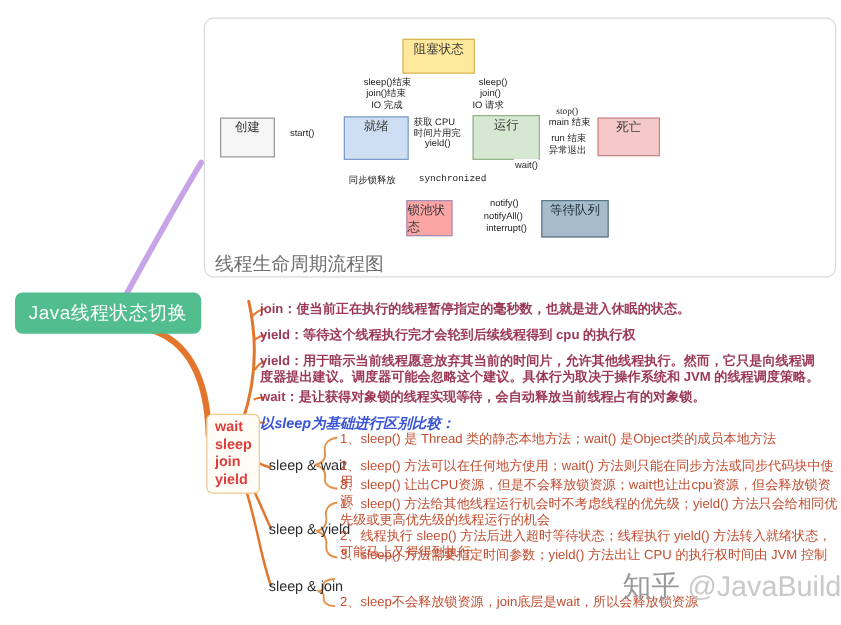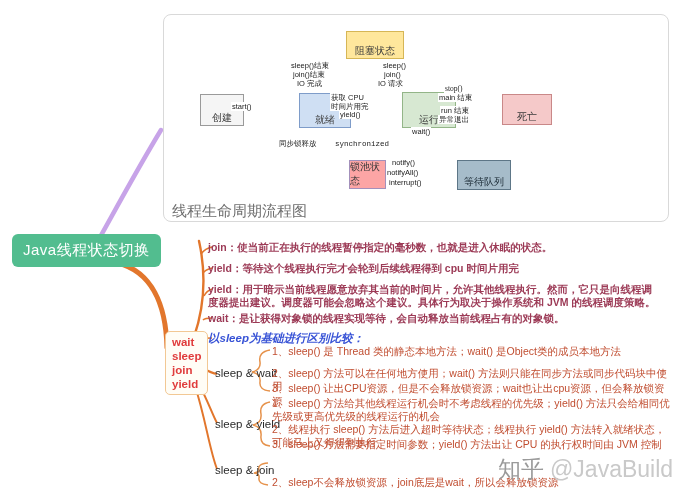--- a/index.html
+++ b/index.html
@@ -3,22 +3,22 @@
 <meta charset="utf-8">
 <style>
   html,body{margin:0;padding:0;background:#fff;}
   .canvas{position:relative;width:673px;height:500px;background:#fff;overflow:hidden;
           font-family:"Liberation Sans","DejaVu Sans",sans-serif;}
   .abs{position:absolute;}
   svg.layer{position:absolute;left:0;top:0;width:673px;height:500px;pointer-events:none;}
 
   
   .fc-frame{left:163px;top:14px;width:504px;height:206px;border:1px solid #d9d9d9;border-radius:8px;background:#fff;}
-  .fc-node{box-sizing:border-box;display:flex;align-items:flex-end;justify-content:center;
-           font-size:10px;color:#3a3a3a;border:1px solid;margin-left:24px;}
+  .fc-node{box-sizing:border-box;display:flex;align-items:flex-start;justify-content:center;
+           font-size:10px;color:#3a3a3a;border:1px solid;}
   .fc-caption{font-size:15px;color:#6e6e6e;}
   .elabel{font-size:7.5px;color:#222;background:#fff;line-height:9px;white-space:nowrap;padding:0 1px;}
 
   
   .root-node{left:12px;top:234px;background:#52bd8f;color:#fff;border-radius:6px;
              padding:7px 11px;font-size:15px;letter-spacing:0.5px;}
   .side-node{left:165px;top:331px;background:#fffdf6;border:1px solid #f2c torch894;border:1px solid #f2c894;
              border-radius:5px;padding:3px 6px;color:#e03c3c;font-weight:bold;
              font-size:11.5px;line-height:14px;}
   .note{left:208px;width:452px;color:#9c3a56;font-size:10.5px;line-height:12.5px;font-weight:600;}
@@ -118,21 +118,21 @@
   <div class="abs root-node">Java线程状态切换</div>
 
   <div class="abs side-node">
     <div>wait</div>
     <div>sleep</div>
     <div>join</div>
     <div>yield</div>
   </div>
 
   <div class="abs note" style="top:241px;"><span class="term">join：</span><span>使当前正在执行的线程暂停指定的毫秒数，也就是进入休眠的状态。</span></div>
-  <div class="abs note" style="top:262px;"><span class="term">yield：</span><span>等待这个线程执行完才会轮到后续线程得到 cpu 时间片用完</span></div>
+  <div class="abs note" style="top:262px;"><span class="term">yield：</span><span>等待这个线程执行完才会轮到后续线程得到 cpu 的执行权</span></div>
   <div class="abs note" style="top:283px;"><span class="term">yield：</span><span>用于暗示当前线程愿意放弃其当前的时间片，允许其他线程执行。然而，它只是向线程调度器提出建议。调度器可能会忽略这个建议。具体行为取决于操作系统和 JVM 的线程调度策略。</span></div>
   <div class="abs note" style="top:312px;"><span class="term">wait：</span><span>是让获得对象锁的线程实现等待，会自动释放当前线程占有的对象锁。</span></div>
 
   <div class="abs cmp-heading">以sleep为基础进行区别比较：</div>
 
   <span class="abs cmp-label" style="left:215px;top:367px;">sleep &amp; wait</span>
   <div class="abs cmp-item" style="top:345px;">1、sleep() 是 Thread 类的静态本地方法；wait() 是Object类的成员本地方法</div>
   <div class="abs cmp-item" style="top:367px;">2、sleep() 方法可以在任何地方使用；wait() 方法则只能在同步方法或同步代码块中使用</div>
   <div class="abs cmp-item" style="top:382px;">3、sleep() 让出CPU资源，但是不会释放锁资源；wait也让出cpu资源，但会释放锁资源</div>
 

